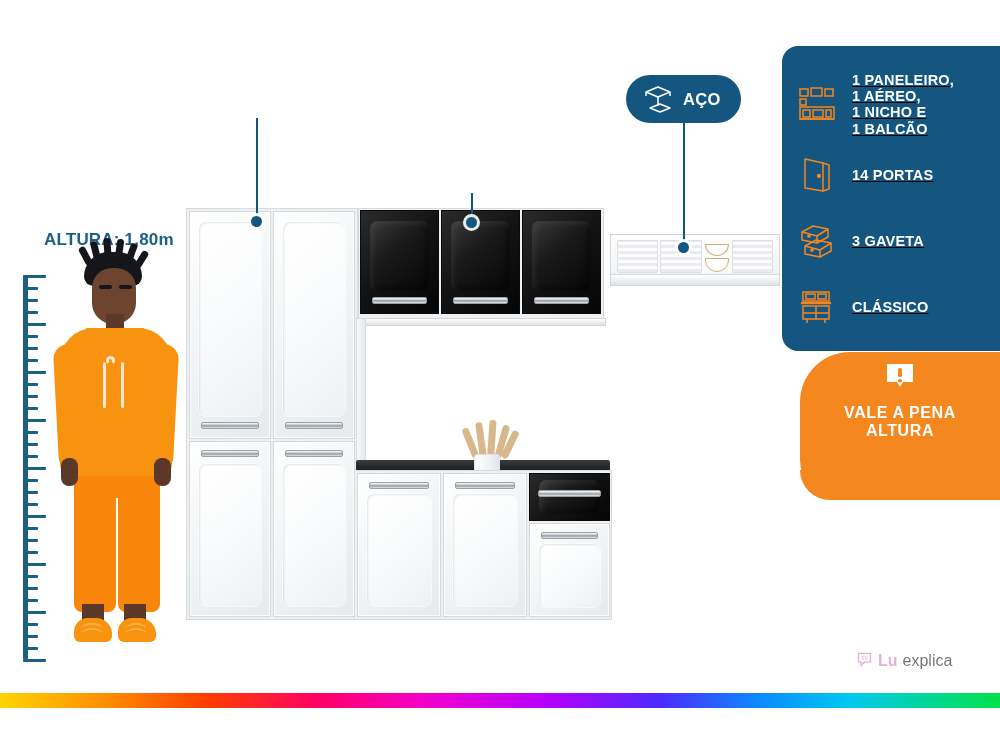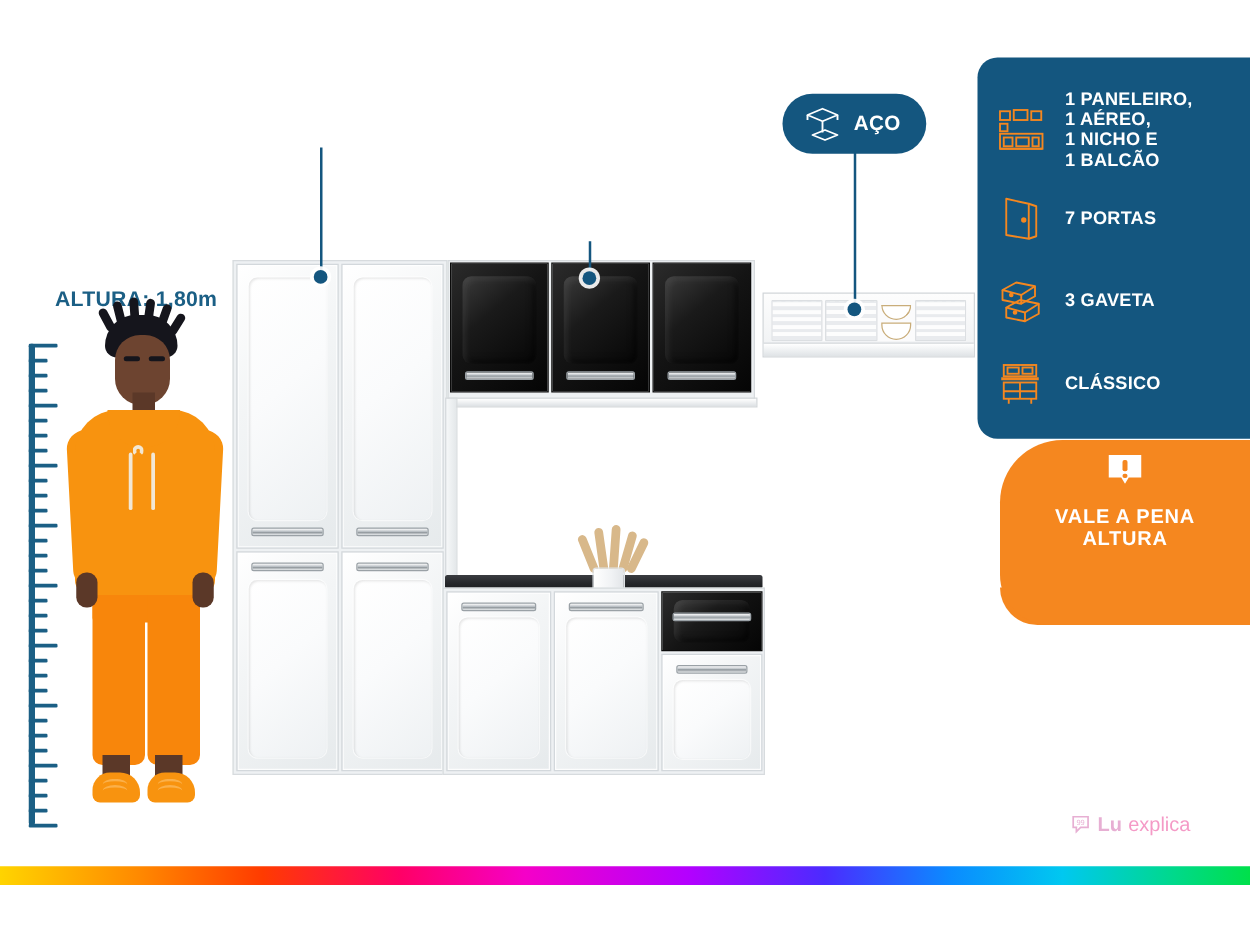--- a/index.html
+++ b/index.html
@@ -130,38 +130,38 @@
     font-size: 16.5px; font-weight: bold; letter-spacing: .3px; white-space: nowrap;
   }
   .badge svg { display: block; }
 
   
   .info-panel {
     position: absolute; left: 782px; top: 46px; width: 218px; height: 305px;
     background: #14567f; border-radius: 16px 0 0 16px;
     padding: 26px 10px 10px 14px;
   }
-  .info-row { display: flex; align-items: center; gap: 14px; margin-bottom: 16px; }
+  .info-row { display: flex; align-items: center; gap: 14px; margin-bottom: 16px; text-decoration: underline; }
   .info-ico { flex: 0 0 42px; height: 44px; display: flex; align-items: center; justify-content: center; }
   .info-txt { color: #ffffff; font-size: 14.5px; font-weight: bold; line-height: 1.12; letter-spacing: .2px; }
 
   
   .orange-blob {
     position: absolute; left: 800px; top: 352px; width: 200px; height: 148px;
     background: #f5871f; border-radius: 50px 0 0 40px;
     text-align: center; padding-top: 10px;
   }
   .blob-tail { position: absolute; left: 800px; top: 470px; width: 200px; height: 30px; background: #f5871f; border-radius: 0 0 0 80px; }
   .vale-title { color: #fff; font-size: 16px; font-weight: bold; line-height: 1.12; letter-spacing: .6px; margin-top: 6px; }
   .vale-item { color: #fff; font-size: 15px; margin-top: 13px; letter-spacing: .1px; }
 
   
   .logo { position: absolute; left: 856px; top: 650px; display: flex; align-items: center; gap: 5px; opacity: .55; }
   .logo-lu { color: #d46fb0; font-size: 16px; font-weight: bold; }
-  .logo-explica { color: #ec4899; font-size: 16px; }
+  .logo-explica { color: #000000; font-size: 16px; }
 
   
   .rainbow {
     position: absolute; left: 0; bottom: 42px; width: 1000px; height: 15px;
     background: linear-gradient(90deg,#ffd400 0%,#ff8a00 11%,#ff3b00 21%,#ff0066 32%,#f500c8 42%,#b400ff 55%,#4b2bff 66%,#0b8bff 76%,#00c8f0 85%,#00d98a 94%,#00e04a 100%);
   }
 </style>
 </head>
 <body>
 
@@ -368,21 +368,21 @@
     </div>
 
     <div class="info-row" style="margin-bottom:22px;">
       <span class="info-ico">
         <svg width="36" height="40" viewBox="0 0 36 40" fill="none" stroke="#f5871f" stroke-width="1.5" stroke-linejoin="round">
           <polygon points="6,4 24,8 24,36 6,33"></polygon>
           <polyline points="24,8 30,10 30,34 24,36"></polyline>
           <circle cx="20" cy="21" r="1.4" fill="#f5871f"></circle>
         </svg>
       </span>
-      <span class="info-txt">7  PORTAS</span>
+      <span class="info-txt">14  PORTAS</span>
     </div>
 
     <div class="info-row" style="margin-bottom:22px;">
       <span class="info-ico">
         <svg width="40" height="40" viewBox="0 0 40 40" fill="none" stroke="#f5871f" stroke-width="1.5" stroke-linejoin="round">
           <polygon points="5,11 16,5 31,8 20,15"></polygon>
           <polyline points="5,11 5,19 20,22 20,15"></polyline>
           <polyline points="20,22 31,16 31,8"></polyline>
           <circle cx="12" cy="15" r="1.1" fill="#f5871f"></circle>
           <polygon points="8,25 19,19 34,22 23,29"></polygon>

